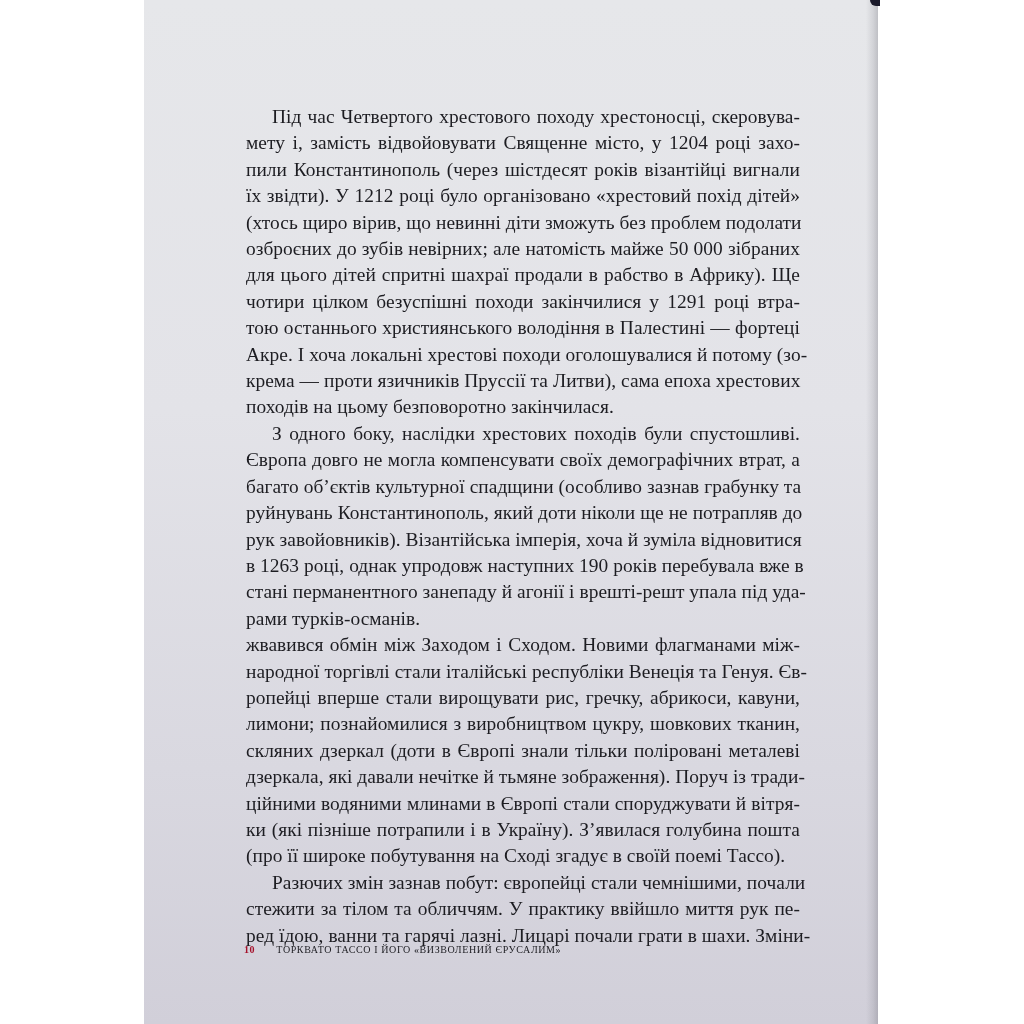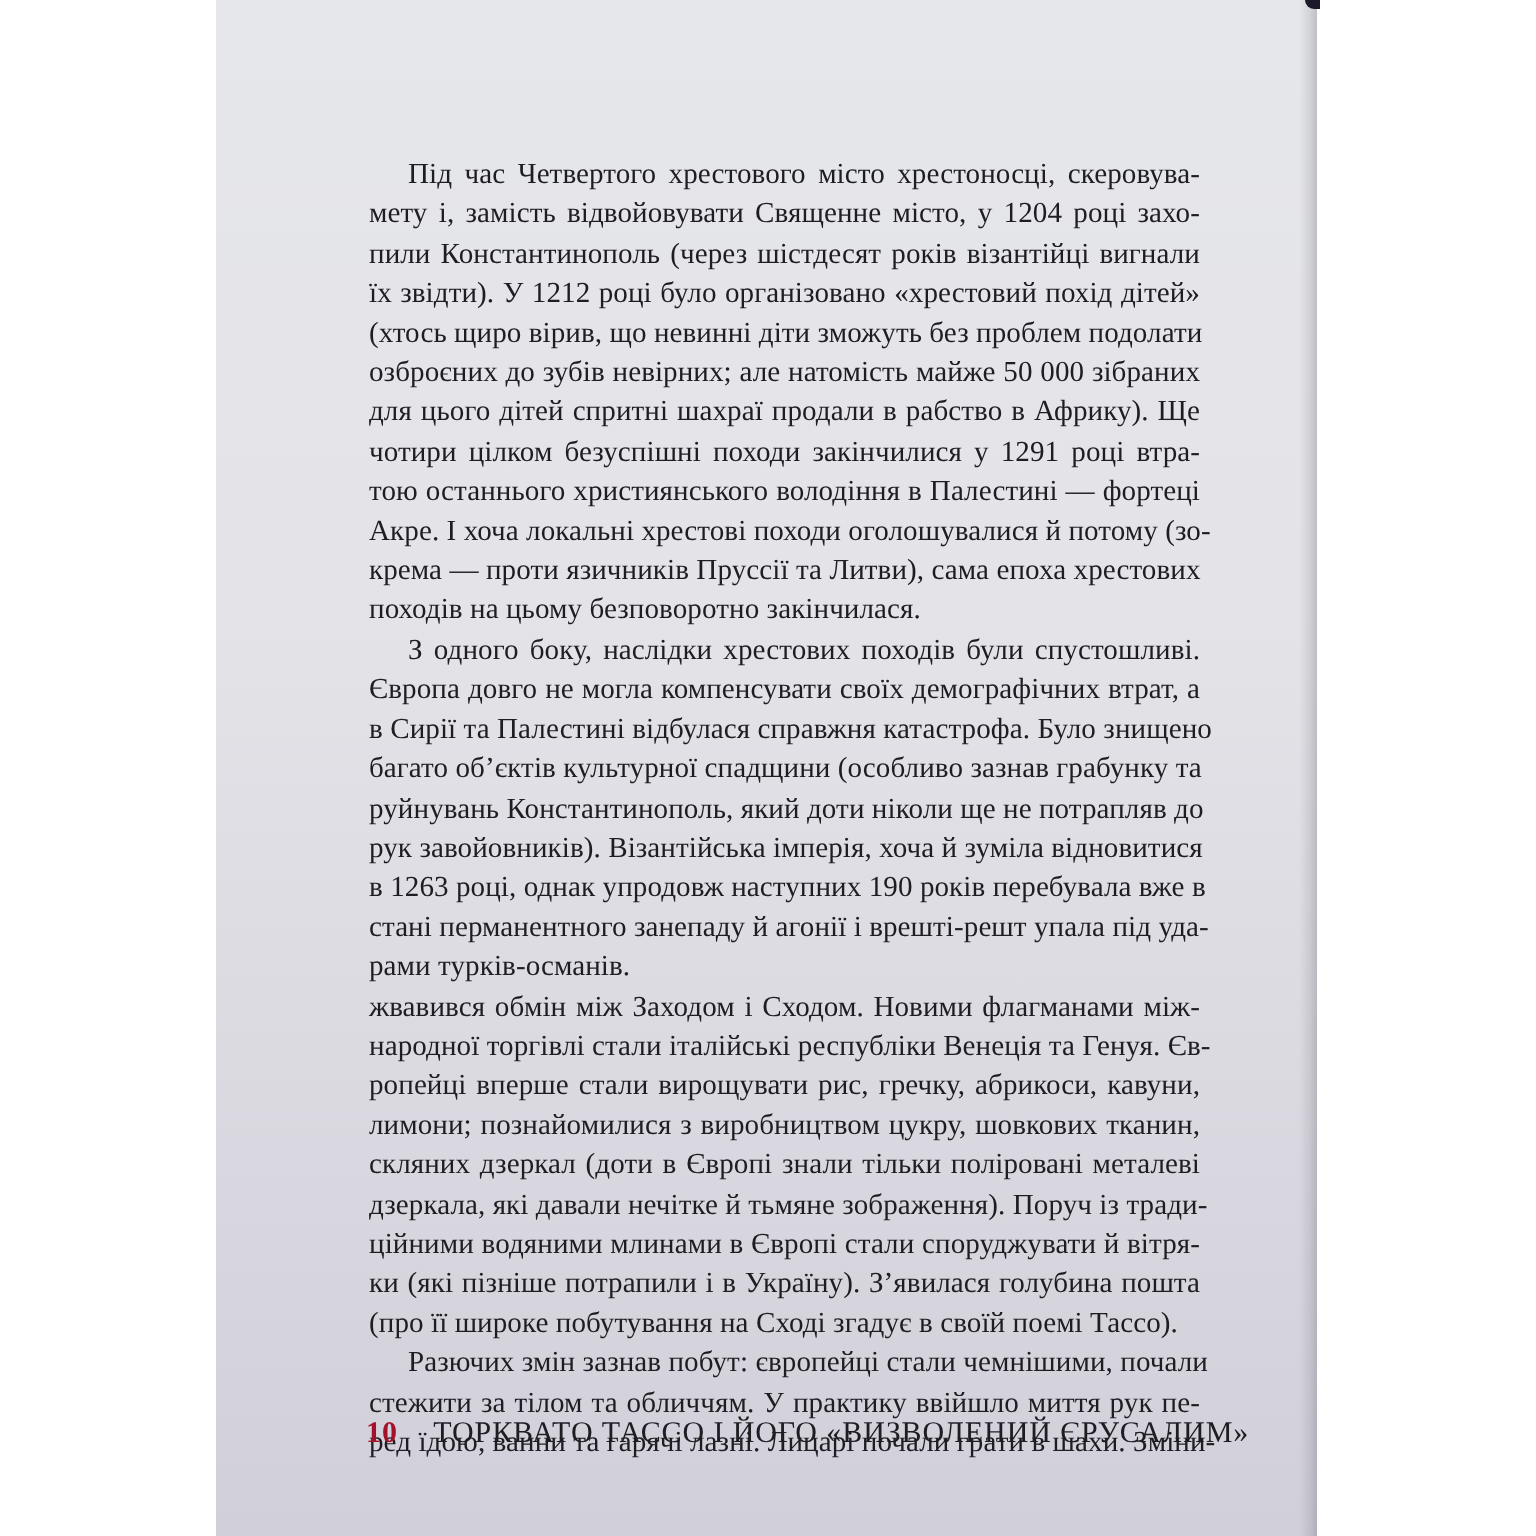--- a/index.html
+++ b/index.html
@@ -51,21 +51,21 @@
     white-space: nowrap;
   }
   .line.last {
     text-align-last: left;
   }
   .line.first { padding-left: 26px; }
   .para .line { text-indent: 0; }
   .footer {
     position: absolute;
     left: 244px; top: 944px;
-    font-size: 20px;
+    font-size: 10px;
     letter-spacing: 0.6px;
     color: #1d1d22;
     white-space: nowrap;
   }
   .footer .page-number {
     color: #a5102a;
     font-weight: bold;
     margin-right: 18px;
   }
   .footer .running-title {
@@ -75,37 +75,36 @@
 </head>
 <body>
 
 <div class="page">
   <div class="page-edge"></div>
 </div>
 <div class="corner-mark"></div>
 
 <div class="text-block" id="text-block">
     <div class="para">
-      <span class="line first">Під час Четвертого хрестового місто хрестоносці, скерову­ва-</span>
+      <span class="line first">Під час Четвертого хрестового походу хрестоносці, скерову­ва-</span>
       <span class="line">мету і, замість відвойовувати Священне місто, у 1204 році захо-</span>
       <span class="line">пили Константинополь (через шістдесят років візантійці вигнали</span>
       <span class="line">їх звідти). У 1212 році було організовано «хрестовий похід дітей»</span>
       <span class="line">(хтось щиро вірив, що невинні діти зможуть без проблем подолати</span>
       <span class="line">озброєних до зубів невірних; але натомість майже 50 000 зібраних</span>
       <span class="line">для цього дітей спритні шахраї продали в рабство в Африку). Ще</span>
       <span class="line">чотири цілком безуспішні походи закінчилися у 1291 році втра-</span>
       <span class="line">тою останнього християнського володіння в Палестині — фортеці</span>
       <span class="line">Акре. І хоча локальні хрестові походи оголошувалися й потому (зо-</span>
       <span class="line">крема — проти язичників Пруссії та Литви), сама епоха хрестових</span>
       <span class="line last">походів на цьому безповоротно закінчилася.</span>
     </div>
     <div class="para">
       <span class="line first">З одного боку, наслідки хрестових походів були спустошливі.</span>
       <span class="line">Європа довго не могла компенсувати своїх демографічних втрат, а</span>
-      <span class="line">в Сирії та Палестині відбулася справжня катастрофа. Було знищено</span>
       <span class="line">багато об’єктів культурної спадщини (особливо зазнав грабунку та</span>
       <span class="line">руйнувань Константинополь, який доти ніколи ще не потрапляв до</span>
       <span class="line">рук завойовників). Візантійська імперія, хоча й зуміла відновитися</span>
       <span class="line">в 1263 році, однак упродовж наступних 190 років перебувала вже в</span>
       <span class="line">стані перманентного занепаду й агонії і врешті-решт упала під уда-</span>
       <span class="line last">рами турків-османів.</span>
     </div>
     <div class="para">
       <span class="line">жвавився обмін між Заходом і Сходом. Новими флагманами між-</span>
       <span class="line">народної торгівлі стали італійські республіки Венеція та Генуя. Єв-</span>

